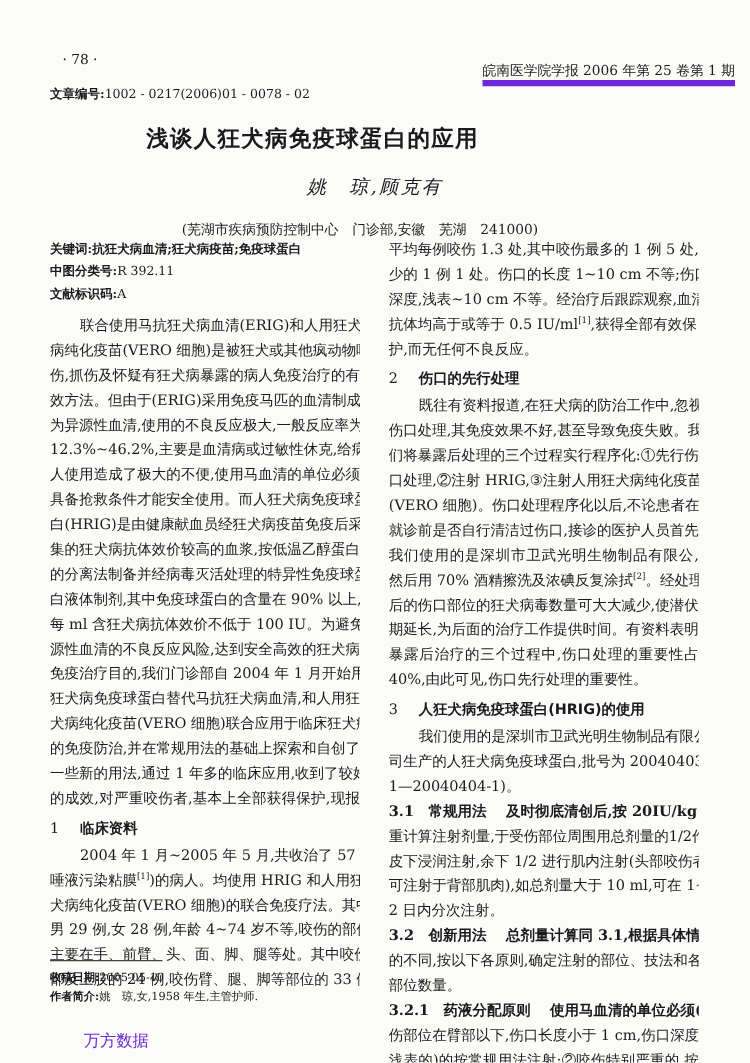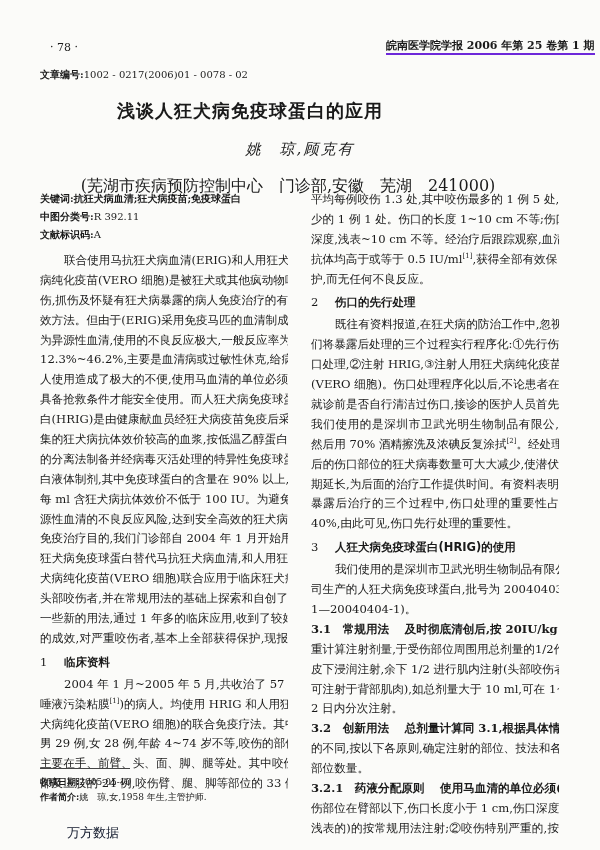--- a/index.html
+++ b/index.html
@@ -5,40 +5,40 @@
   html, body { margin: 0; padding: 0; }
   body {
     width: 600px; height: 850px; overflow: hidden;
     background: #fbfbf9;
     font-family: "DejaVu Serif", "Liberation Serif", serif;
     color: #1a1a1a;
     position: relative;
   }
   .abs { position: absolute; white-space: nowrap; }
   .page-num { left: 50px; top: 41px; font-size: 11px; }
-  .journal { left: 386px; top: 38px; font-size: 11px; font-weight: bold; border-bottom: 2px solid #6d28d9; }
+  .journal { left: 386px; top: 49px; font-size: 11px; font-weight: normal; border-bottom: 5px solid #6d28d9; }
   .artno { left: 40px; top: 68px; font-size: 10px; }
   .artno b { font-weight: bold; }
   .title { left: 0; width: 500px; top: 99px; text-align: center; font-size: 18px; font-weight: bold; letter-spacing: 1px; font-family: "DejaVu Sans", sans-serif; }
   .authors { left: 0; width: 600px; top: 140px; text-align: center; font-size: 15px; font-style: italic; letter-spacing: 2px; }
-  .affil { left: 0; width: 576px; top: 176px; text-align: center; font-size: 16px; }
+  .affil { left: 0; width: 576px; top: 176px; text-align: center; font-size: 11px; }
   .meta { left: 40px; font-size: 10px; }
   .meta b { font-weight: bold; }
   .col { position: absolute; font-size: 11.6px; line-height: 19.9px; }
   .col-left { left: 40px; top: 251px; width: 248px; }
   .col-right { left: 311px; top: 190px; width: 248px; }
   .line { white-space: nowrap; height: 19.9px; text-align: justify; text-align-last: justify; overflow: hidden; }
   .line.last { text-align-last: left; }
   .line.indent { padding-left: 24px; }
   .heading { font-weight: bold; font-family: "DejaVu Sans", sans-serif; font-size: 11.5px; height: 26px; line-height: 26px; }
   .heading .hn { display: inline-block; width: 24px; font-weight: normal; font-family: "DejaVu Serif", serif; }
   .rule { position: absolute; left: 40px; top: 768px; width: 90px; height: 1px; background: #444; }
   .foot { left: 40px; font-size: 9px; }
   .foot b { font-weight: bold; }
-  .watermark { left: 67px; top: 824px; font-size: 13px; color: #0f172a; }
+  .watermark { left: 67px; top: 824px; font-size: 13px; color: #6d28d9; }
   sup { font-size: 7px; line-height: 0; }
 </style>
 </head>
 <body>
 
 <div class="abs page-num">· 78 ·</div>
 <div class="abs journal">皖南医学院学报 2006 年第 25 卷第 1 期</div>
 
 <div class="abs artno"><b>文章编号:</b><span>1002 - 0217(2006)01 - 0078 - 02</span></div>
 
@@ -61,21 +61,21 @@
   <div class="line">具备抢救条件才能安全使用。而人狂犬病免疫球蛋</div>
   <div class="line">白(HRIG)是由健康献血员经狂犬病疫苗免疫后采</div>
   <div class="line">集的狂犬病抗体效价较高的血浆,按低温乙醇蛋白</div>
   <div class="line">的分离法制备并经病毒灭活处理的特异性免疫球蛋</div>
   <div class="line">白液体制剂,其中免疫球蛋白的含量在 90% 以上,</div>
   <div class="line">每 ml 含狂犬病抗体效价不低于 100 IU。为避免异</div>
   <div class="line">源性血清的不良反应风险,达到安全高效的狂犬病</div>
   <div class="line">免疫治疗目的,我们门诊部自 2004 年 1 月开始用人</div>
   <div class="line">狂犬病免疫球蛋白替代马抗狂犬病血清,和人用狂</div>
   <div class="line">犬病纯化疫苗(VERO 细胞)联合应用于临床狂犬病</div>
-  <div class="line">头部咬伤者,并在常规用法的基础上探索和自创了</div>
+  <div class="line">的免疫防治,并在常规用法的基础上探索和自创了</div>
   <div class="line">一些新的用法,通过 1 年多的临床应用,收到了较好</div>
   <div class="line">的成效,对严重咬伤者,基本上全部获得保护,现报</div>
 
   <div class="heading"><span class="hn">1</span><span>临床资料</span></div>
 
   <div class="line indent">2004 年 1 月~2005 年 5 月,共收治了 57 例严</div>
   <div class="line last" style="text-align-last:left"><span>唾液污染粘膜</span><sup>[1]</sup><span>)的病人。均使用 HRIG 和人用狂</span></div>
   <div class="line">犬病纯化疫苗(VERO 细胞)的联合免疫疗法。其中</div>
   <div class="line">男 29 例,女 28 例,年龄 4~74 岁不等,咬伤的部位</div>
   <div class="line">主要在手、前臂、头、面、脚、腿等处。其中咬伤头面</div>
@@ -90,20 +90,21 @@
 <div class="col col-right">
   <div class="line">平均每例咬伤 1.3 处,其中咬伤最多的 1 例 5 处,最</div>
   <div class="line">少的 1 例 1 处。伤口的长度 1~10 cm 不等;伤口的</div>
   <div class="line">深度,浅表~10 cm 不等。经治疗后跟踪观察,血清</div>
   <div class="line last"><span>抗体均高于或等于 0.5 IU/ml</span><sup>[1]</sup><span>,获得全部有效保</span></div>
   <div class="line last">护,而无任何不良反应。</div>
 
   <div class="heading"><span class="hn">2</span><span>伤口的先行处理</span></div>
 
   <div class="line indent">既往有资料报道,在狂犬病的防治工作中,忽视</div>
+  <div class="line">伤口处理,其免疫效果不好,甚至导致免疫失败。我</div>
   <div class="line">们将暴露后处理的三个过程实行程序化:①先行伤</div>
   <div class="line">口处理,②注射 HRIG,③注射人用狂犬病纯化疫苗</div>
   <div class="line">(VERO 细胞)。伤口处理程序化以后,不论患者在</div>
   <div class="line">就诊前是否自行清洁过伤口,接诊的医护人员首先</div>
   <div class="line">我们使用的是深圳市卫武光明生物制品有限公,</div>
   <div class="line last"><span>然后用 70% 酒精擦洗及浓碘反复涂拭</span><sup>[2]</sup><span>。经处理</span></div>
   <div class="line">后的伤口部位的狂犬病毒数量可大大减少,使潜伏</div>
   <div class="line">期延长,为后面的治疗工作提供时间。有资料表明</div>
   <div class="line">暴露后治疗的三个过程中,伤口处理的重要性占</div>
   <div class="line last">40%,由此可见,伤口先行处理的重要性。</div>

